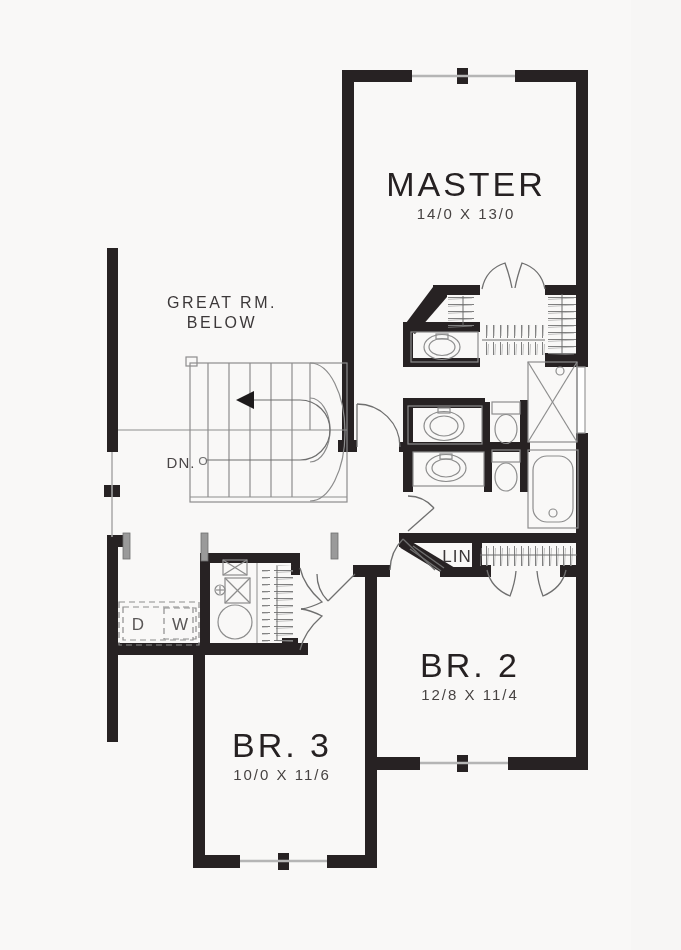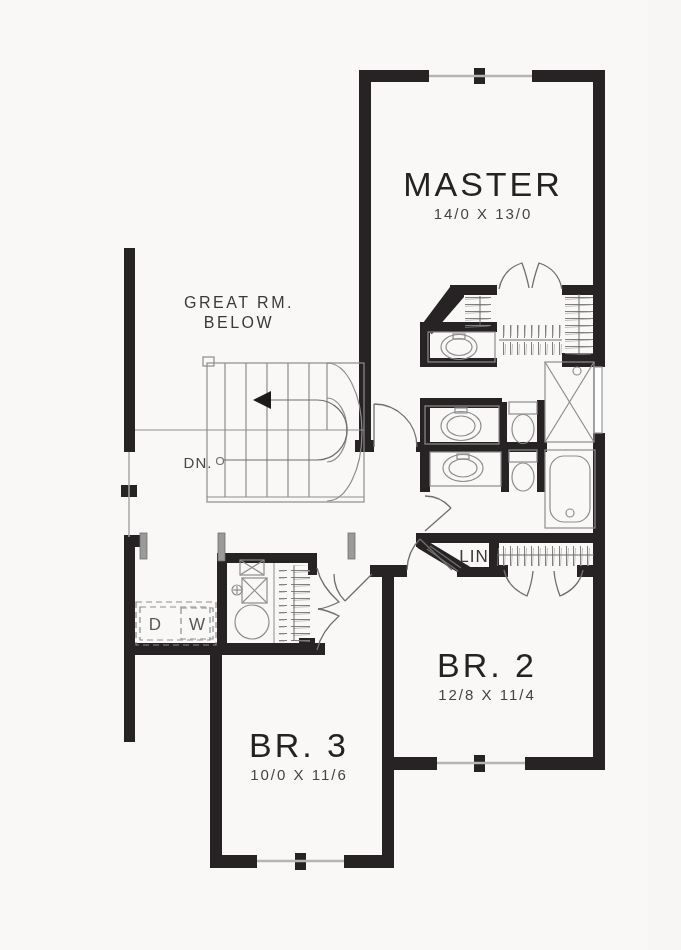--- a/index.html
+++ b/index.html
@@ -1,17 +1,17 @@
 <!DOCTYPE html>
 <html><head>
 <meta charset="utf-8">
 <style>
   html,body{margin:0;padding:0;background:#f7f6f5;}
   .page{width:631px;height:950px;position:relative;background:#f9f8f7;
-        font-family:"Liberation Sans", sans-serif;padding-left:17px;}
+        font-family:"Liberation Sans", sans-serif;}
   svg{display:block}
   text{fill:#2e2a2b;}
   .room-name{font-size:34px;letter-spacing:3px;fill:#262122;}
   .room-dims{font-size:15px;letter-spacing:2px;fill:#474342;}
   .small-label{font-size:16px;letter-spacing:2.5px;fill:#3c3839;}
   .tiny-label{font-size:15px;letter-spacing:1px;fill:#4a4647;}
   .appl-label{font-size:17px;fill:#5a5757;}
   .lin-label{font-size:17px;letter-spacing:1px;fill:#3c3839;}
 </style>
 </head>

